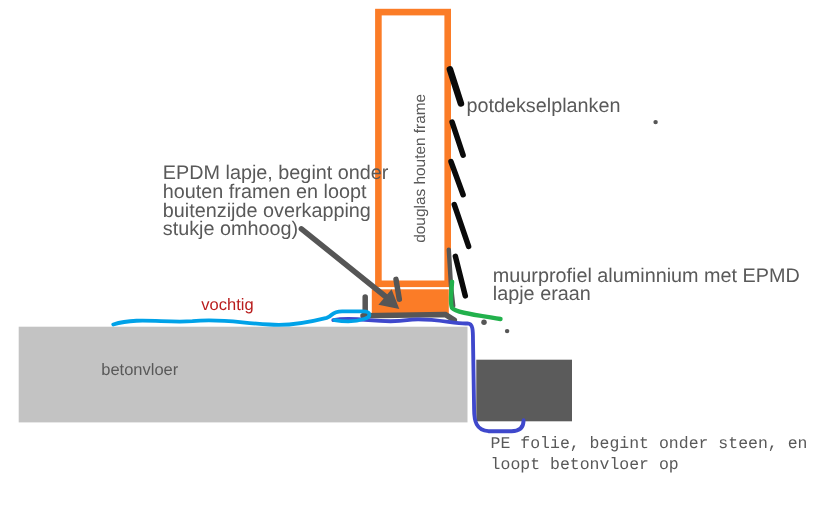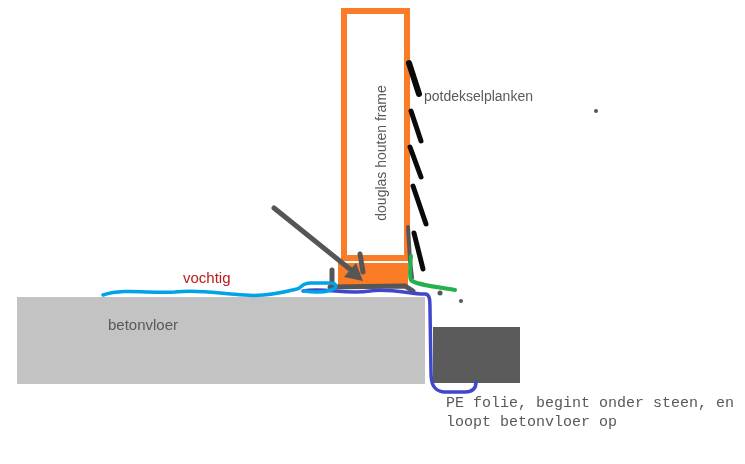--- a/index.html
+++ b/index.html
@@ -7,21 +7,21 @@
     position:relative;
     width:745px;height:464px;
     background:#ffffff;
     font-family:"Liberation Sans", sans-serif;
     overflow:hidden;
   }
   #draw-layer{position:absolute;left:0;top:0;}
   .label{
     position:absolute;
     color:#595959;
-    font-size:14px;
+    font-size:18px;
     line-height:17px;
     white-space:pre-line;
   }
   .label.single{white-space:nowrap;}
   .cyan-text{color:#b91c1c;font-size:15px;}
   .concrete-text{font-size:15px;}
   .vertical-label{
     position:absolute;
     left:381px;top:153px;
     transform:translate(-50%,-50%) rotate(-90deg);
@@ -80,22 +80,28 @@
 
     <path d="M103,295 C125,288 150,294 175,292 C200,289 220,294 245,295
              C265,297 285,292 297,289 C303,287 301,283 311,283 L330,283
              C337,283 338,288 331,290 C322,293 310,292 304,291" fill="none" stroke-width="3.5" stroke-linecap="round" stroke="#00A2E8"></path>
   </svg>
 
   <div class="vertical-label">douglas houten frame</div>
 
   <div class="label single" style="left:424px;top:88px;">potdekselplanken</div>
 
+  <div class="label" style="left:148px;top:149px;">EPDM lapje, begint onder
+houten framen en loopt
+buitenzijde overkapping
+stukje omhoog)</div>
 
+  <div class="label" style="left:448px;top:242px;">muurprofiel aluminnium met EPMD
+lapje eraan</div>
 
   <div class="label single cyan-text" style="left:183px;top:269px;">vochtig</div>
 
-  <div class="label single concrete-text" style="left:92px;top:316px;margin-left:16px;">betonvloer</div>
+  <div class="label single concrete-text" style="left:92px;top:328px;">betonvloer</div>
 
 
   <div class="label concrete-text" style="left:446px;top:394px;line-height:19px;font-family:Liberation Mono, monospace;">PE folie, begint onder steen, en
 loopt betonvloer op</div>
 </div>
 
 </body></html>

